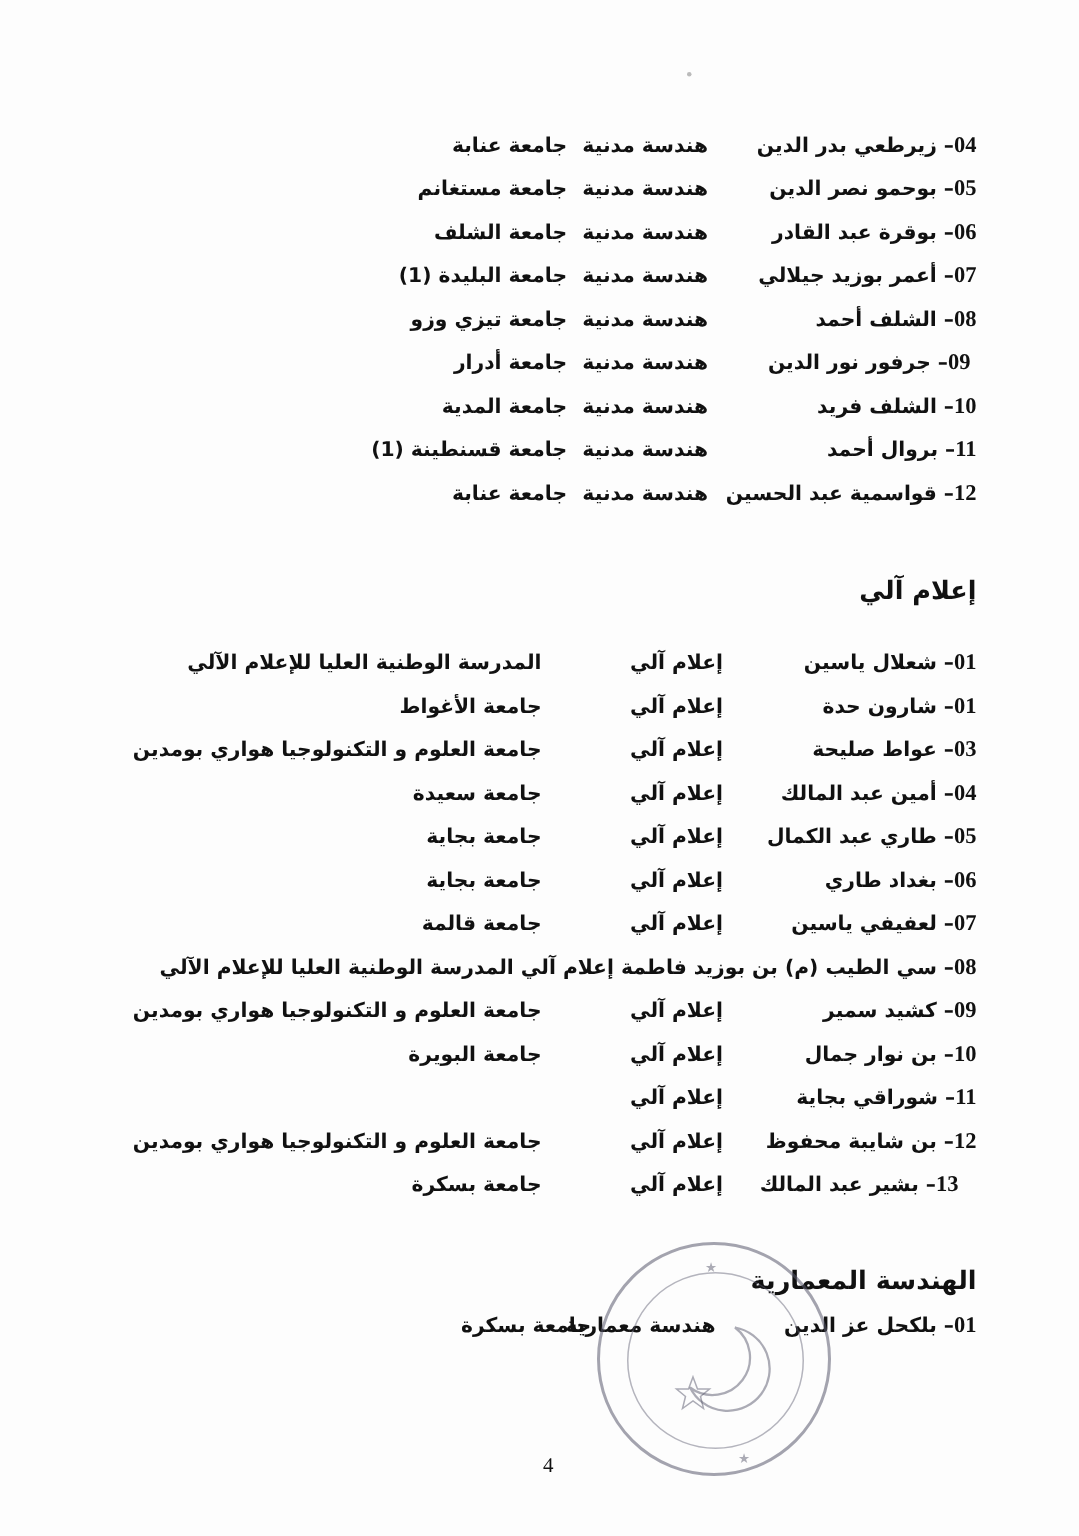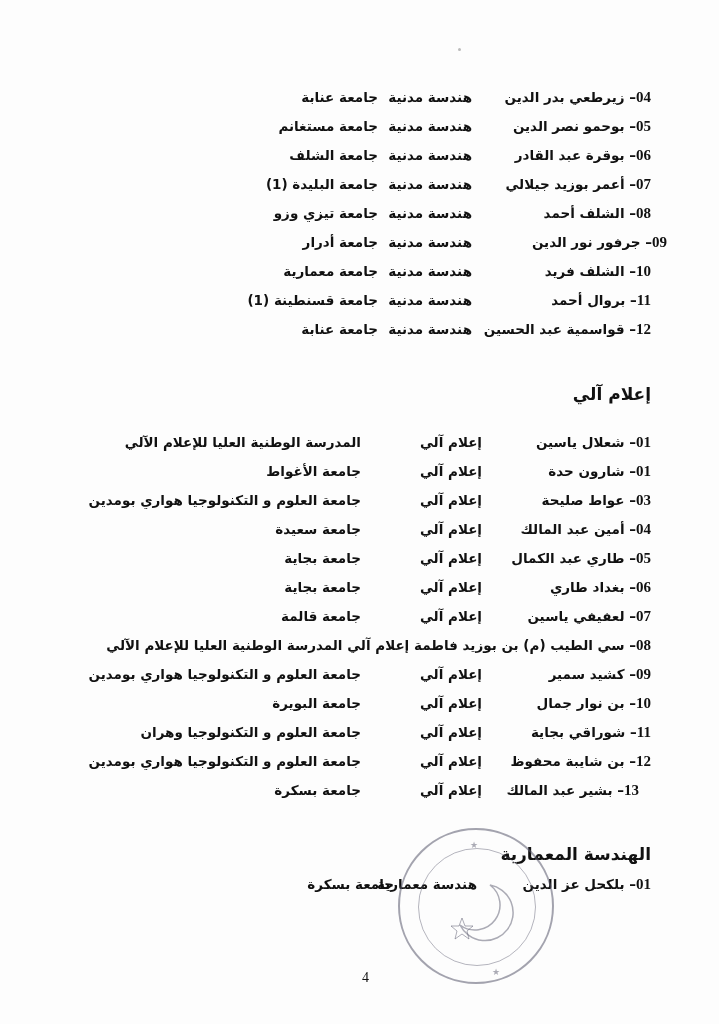--- a/index.html
+++ b/index.html
@@ -45,28 +45,28 @@
       <span class="cell" style="right:68px"><span class="num">07</span>– <span>أعمر بوزيد جيلالي</span></span>
       <span class="cell" style="right:247px">هندسة مدنية</span>
       <span class="cell" style="right:341px">جامعة البليدة (1)</span>
     </div>
     <div class="row" style="top:205px;left:0;width:719px">
       <span class="cell" style="right:68px"><span class="num">08</span>– <span>الشلف أحمد</span></span>
       <span class="cell" style="right:247px">هندسة مدنية</span>
       <span class="cell" style="right:341px">جامعة تيزي وزو</span>
     </div>
     <div class="row" style="top:234px;left:0;width:719px">
-      <span class="cell" style="right:52px"><span class="num">09</span>– <span>جرفور نور الدين</span></span>
+      <span class="cell" style="right:72px"><span class="num">09</span>– <span>جرفور نور الدين</span></span>
       <span class="cell" style="right:247px">هندسة مدنية</span>
       <span class="cell" style="right:341px">جامعة أدرار</span>
     </div>
     <div class="row" style="top:263px;left:0;width:719px">
       <span class="cell" style="right:68px"><span class="num">10</span>– <span>الشلف فريد</span></span>
       <span class="cell" style="right:247px">هندسة مدنية</span>
-      <span class="cell" style="right:341px">جامعة معمارية</span>
+      <span class="cell" style="right:341px">جامعة المدية</span>
     </div>
     <div class="row" style="top:292px;left:0;width:719px">
       <span class="cell" style="right:68px"><span class="num">11</span>– <span>بروال أحمد</span></span>
       <span class="cell" style="right:247px">هندسة مدنية</span>
       <span class="cell" style="right:341px">جامعة قسنطينة (1)</span>
     </div>
     <div class="row" style="top:321px;left:0;width:719px">
       <span class="cell" style="right:68px"><span class="num">12</span>– <span>قواسمية عبد الحسين</span></span>
       <span class="cell" style="right:247px">هندسة مدنية</span>
       <span class="cell" style="right:341px">جامعة عنابة</span>
@@ -120,21 +120,20 @@
       <span class="cell" style="right:358px">جامعة العلوم و التكنولوجيا هواري بومدين</span>
     </div>
     <div class="row" style="top:695px;left:0;width:719px">
       <span class="cell" style="right:68px"><span class="num">10</span>– <span>بن نوار جمال</span></span>
       <span class="cell" style="right:237px">إعلام آلي</span>
       <span class="cell" style="right:358px">جامعة البويرة</span>
     </div>
     <div class="row" style="top:724px;left:0;width:719px">
       <span class="cell" style="right:68px"><span class="num">11</span>– <span>شوراقي بجاية</span></span>
       <span class="cell" style="right:237px">إعلام آلي</span>
-      <span class="cell" style="right:358px">جامعة العلوم و التكنولوجيا وهران</span>
     </div>
     <div class="row" style="top:753px;left:0;width:719px">
       <span class="cell" style="right:68px"><span class="num">12</span>– <span>بن شايبة محفوظ</span></span>
       <span class="cell" style="right:237px">إعلام آلي</span>
       <span class="cell" style="right:358px">جامعة العلوم و التكنولوجيا هواري بومدين</span>
     </div>
     <div class="row" style="top:782px;left:0;width:719px">
       <span class="cell" style="right:80px"><span class="num">13</span>– <span>بشير عبد المالك</span></span>
       <span class="cell" style="right:237px">إعلام آلي</span>
       <span class="cell" style="right:358px">جامعة بسكرة</span>

